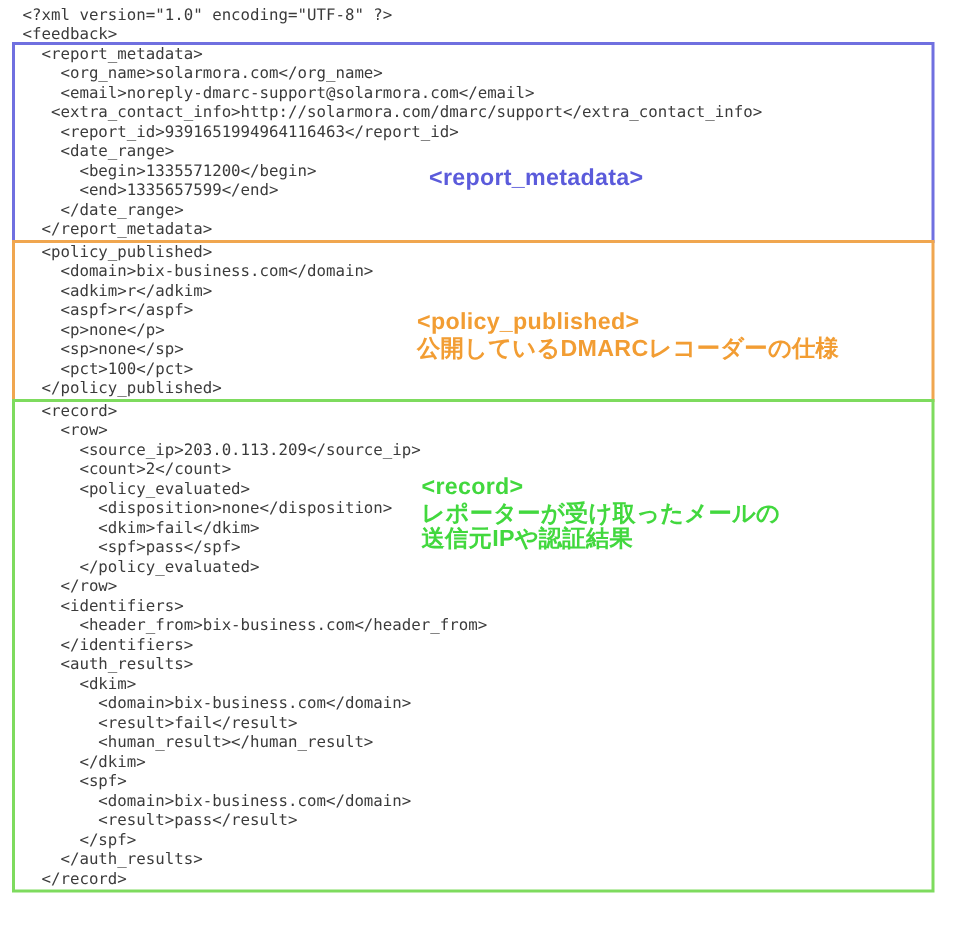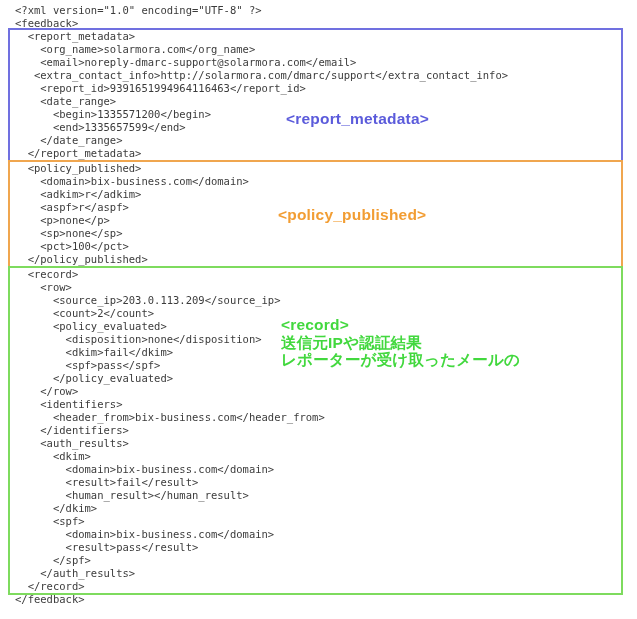--- a/index.html
+++ b/index.html
@@ -100,29 +100,29 @@
         &lt;human_result&gt;&lt;/human_result&gt;
       &lt;/dkim&gt;
       &lt;spf&gt;
         &lt;domain&gt;bix-business.com&lt;/domain&gt;
         &lt;result&gt;pass&lt;/result&gt;
       &lt;/spf&gt;
     &lt;/auth_results&gt;
   &lt;/record&gt;</pre>
   </div>
 
-  <pre class="code plain">&lt;/feedback&gt;</pre>
 
   <div class="callout callout-blue" style="left:286px; top:110px;">
     <div>&lt;report_metadata&gt;</div>
   </div>
 
   <div class="callout callout-orange" style="left:278px; top:206px;">
     <div>&lt;policy_published&gt;</div>
+    <div>公開しているDMARCレコーダーの仕様</div>
   </div>
 
   <div class="callout callout-green" style="left:281px; top:316px;">
     <div>&lt;record&gt;</div>
+    <div>レポーターが受け取ったメールの</div>
     <div>送信元IPや認証結果</div>
-    <div>レポーターが受け取ったメールの</div>
   </div>
 
 </div>
 
 </body></html>

